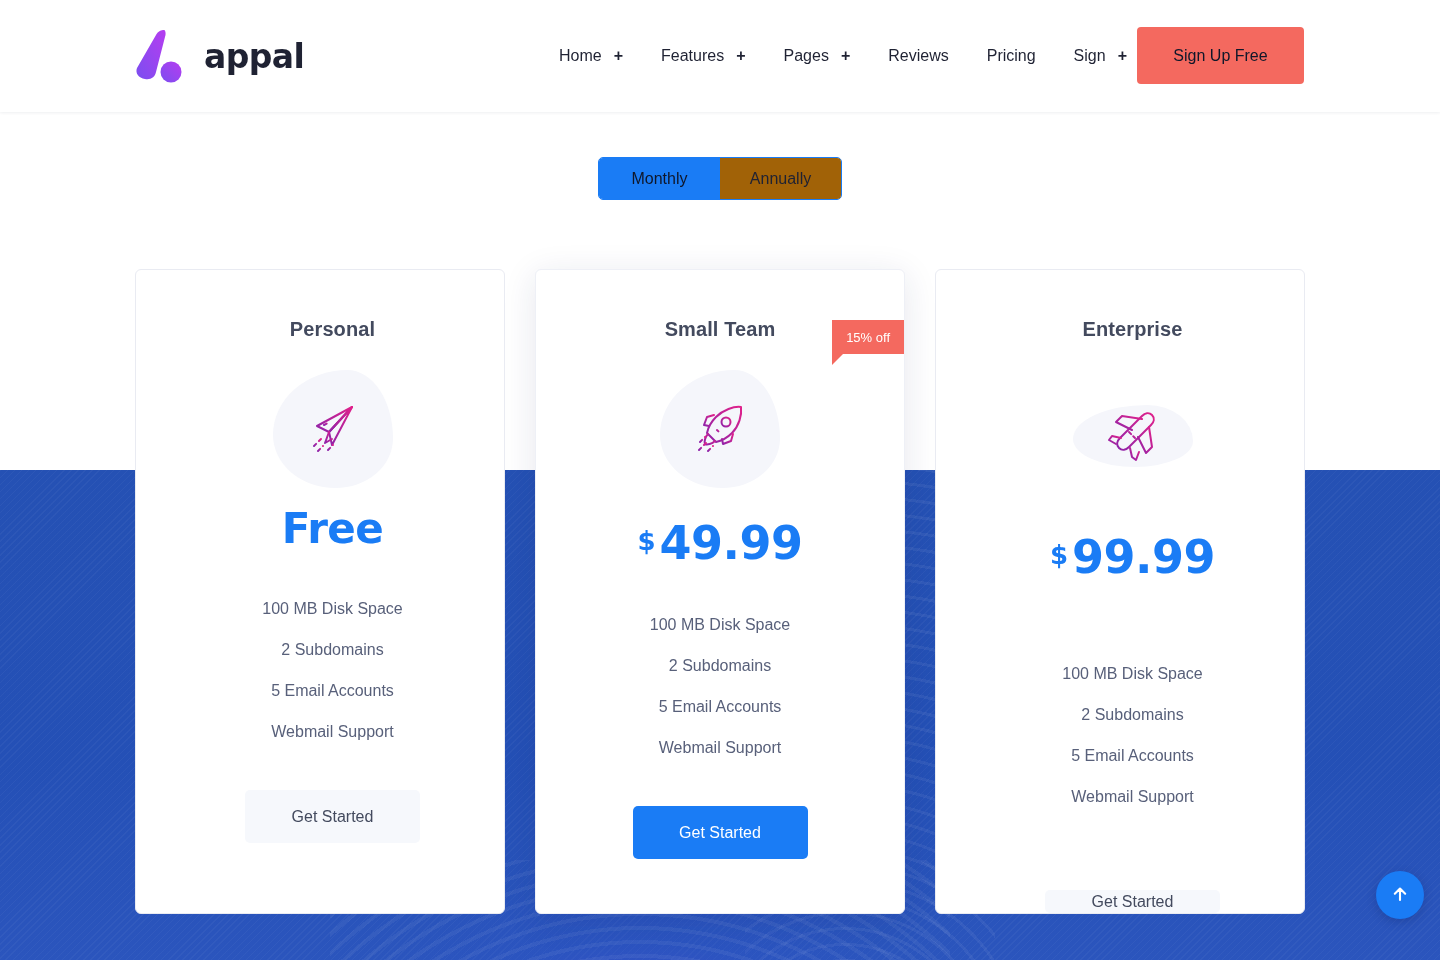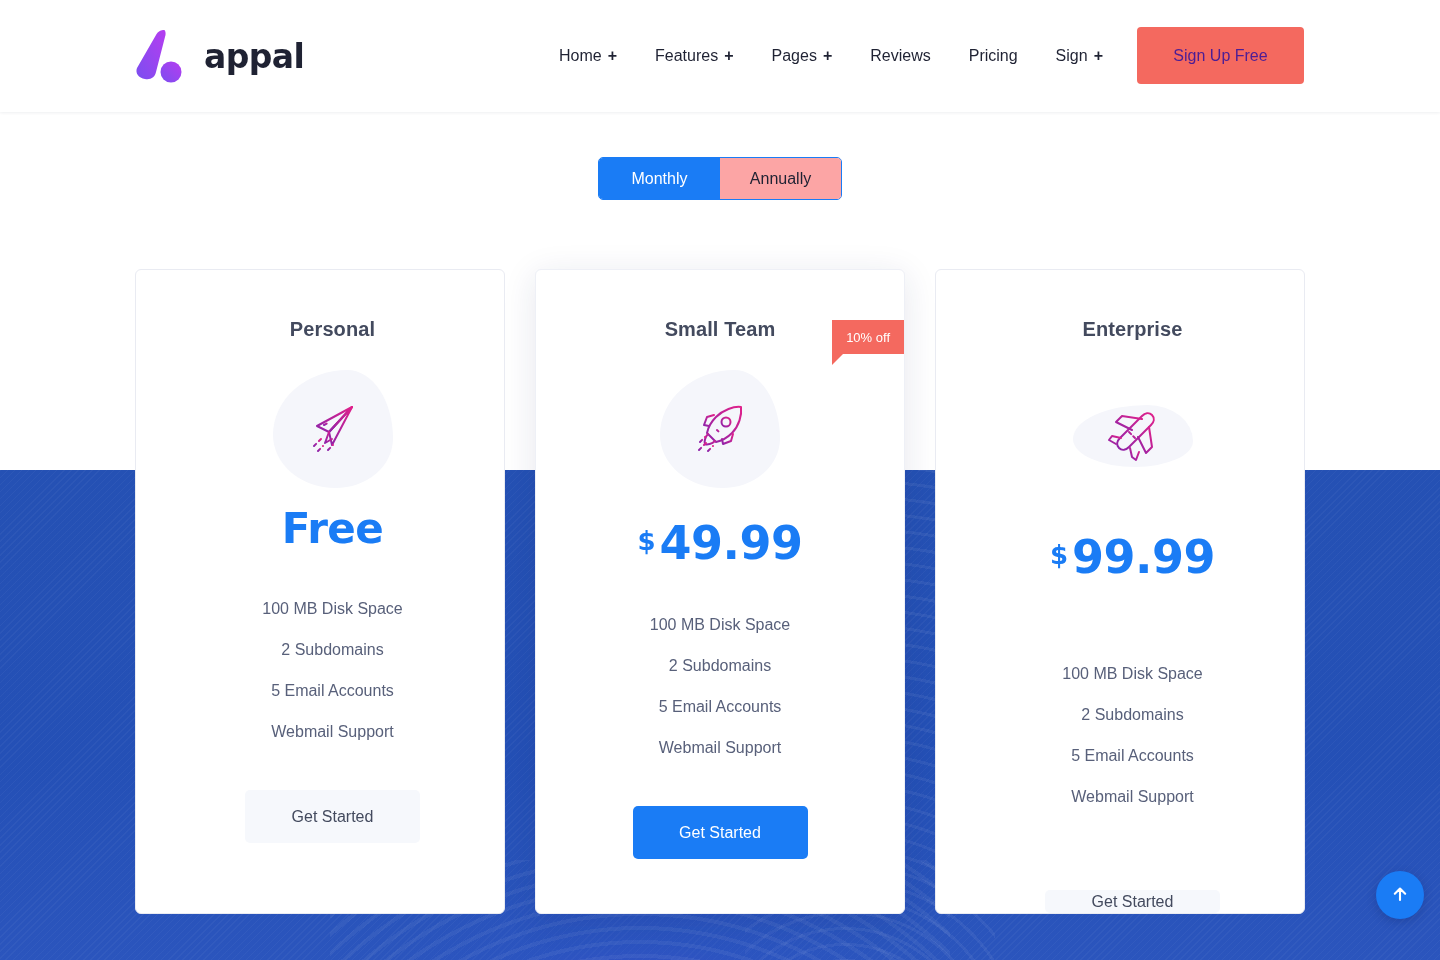--- a/index.html
+++ b/index.html
@@ -43,40 +43,40 @@
   .logo-wrap { position: absolute; left: 134px; top: 28px; display:flex; align-items:center; gap: 12px; }
   .logo-mark { width: 58px; height: 56px; position: relative; }
   .brand-text {
     font-size: 33px; font-weight: bold; color: #1f2233; letter-spacing: -0.6px;
     font-family: "DejaVu Sans", sans-serif;
   }
   .nav { position: absolute; left: 540px; top: 0; height: 112px; display: flex; align-items: center; gap: 0; }
   .nav-item {
     font-size: 16px; color: #1f2233; font-weight: normal;
     padding: 0 19px; cursor: pointer; white-space: nowrap;
-    display: flex; align-items: center; gap: 6px;
+    display: flex; align-items: center; gap: 12px;
   }
   .nav-plus { font-size: 16px; color:#1f2233; font-weight: bold; line-height: 1; }
   .signup-btn {
     position: absolute; left: 1137px; top: 27px; width: 167px; height: 57px;
-    background: #f4695f; color: #4c1d95; border: none; border-radius: 4px;
+    background: #f4695f; color: #0f172a; border: none; border-radius: 4px;
     font-size: 16px; font-family: "Liberation Sans", sans-serif; cursor: pointer;
     display: flex; align-items: center; justify-content: center;
   }
 
   
   .toggle-wrap {
     position: absolute; left: 598px; top: 157px; z-index: 30;
     display: flex; border: 1px solid #1a7cf5; border-radius: 5px; overflow: hidden;
   }
   .toggle-opt {
     width: 121px; height: 41px; display: flex; align-items: center; justify-content: center;
-    font-size: 16px; cursor: pointer; background: #fca5a5; color: #1f2233;
-  }
-  .toggle-opt.active { background: #1a7cf5; color: #ffffff; }
+    font-size: 16px; cursor: pointer; background: #a16207; color: #1f2233;
+  }
+  .toggle-opt.active { background: #1a7cf5; color: #0f172a; }
 
   
   .cards { position: absolute; left: 0; top: 0; width: 1440px; height: 960px; z-index: 20; pointer-events: none; }
   .card {
     position: absolute; background: #ffffff; pointer-events: auto;
     display: flex; flex-direction: column; align-items: center;
   }
   .card.side {
     width: 370px; height: 645px; top: 269px;
     border: 1px solid #e9ebf2; border-radius: 6px; padding-left: 25px;
@@ -241,21 +241,21 @@
       <div class="features">
         <div class="feature-item">100 MB Disk Space</div>
         <div class="feature-item">2 Subdomains</div>
         <div class="feature-item">5 Email Accounts</div>
         <div class="feature-item">Webmail Support</div>
       </div>
       <button class="cta plain">Get Started</button>
     </div>
 
     <div class="card featured">
-      <div class="badge">10% off</div>
+      <div class="badge">15% off</div>
       <div class="plan-title">Small Team</div>
       <div class="icon-blob">
         <div class="blob-bg"></div>
         <span class="blob-icon">
           <svg width="62" height="62" viewBox="0 0 62 62" fill="none">
             <defs>
               <linearGradient id="pg2" x1="0" y1="1" x2="1" y2="0">
                 <stop offset="0%" stop-color="#8e24aa"></stop>
                 <stop offset="100%" stop-color="#e0218a"></stop>
               </linearGradient>

